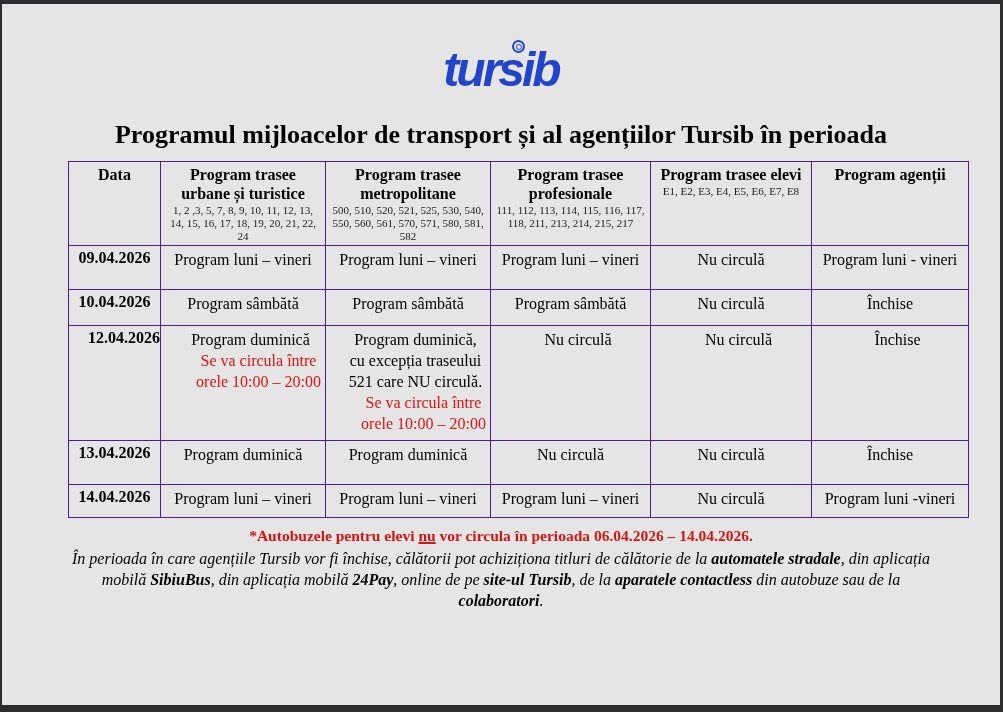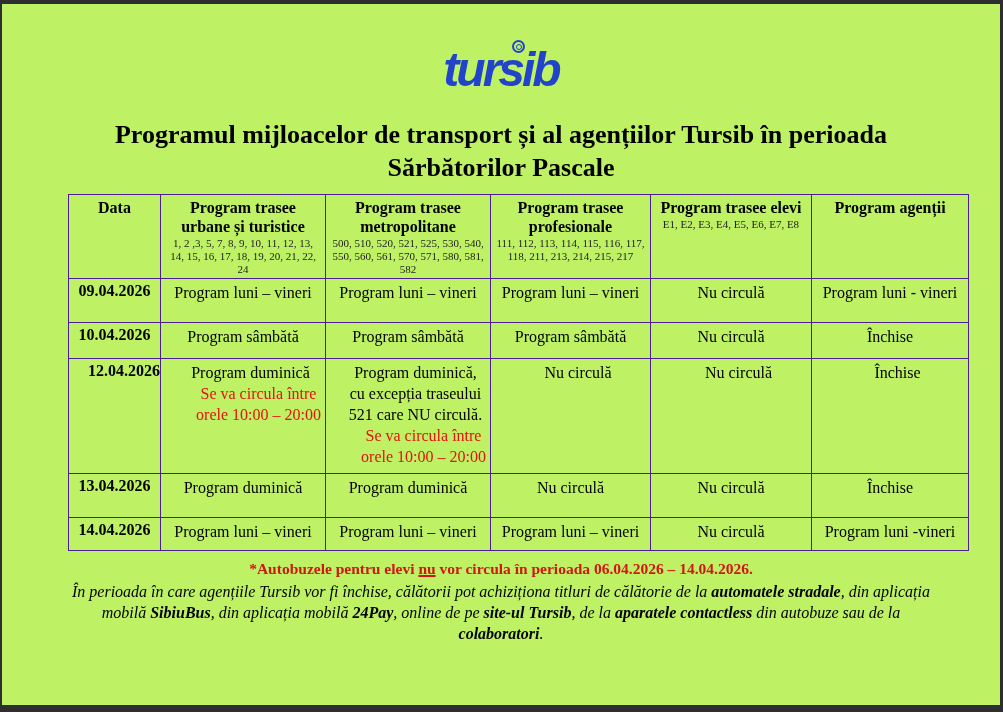--- a/index.html
+++ b/index.html
@@ -3,21 +3,21 @@
 <meta charset="utf-8">
 <style>
   html,body{margin:0;padding:0;}
   body{
     width:1003px;height:712px;overflow:hidden;
     background:#2e2e30;
     font-family:"Liberation Serif", serif;
   }
   .page{
     position:absolute;top:4px;left:2px;right:3px;bottom:7px;
-    background:#bef264;
+    background:#e5e5e5;
     overflow:hidden;
   }
   
   .logo{margin-top:40px;text-align:center;height:56px;}
   .logo-wrap{position:relative;display:inline-block;}
   .logo-text{
     font-family:"Liberation Sans", sans-serif;
     font-weight:bold;font-style:italic;
     font-size:48px;line-height:52px;
     letter-spacing:-3px;
@@ -105,21 +105,20 @@
 
   <div class="logo">
     <div class="logo-wrap">
       <span class="logo-text">tursib</span>
       <span class="logo-spiral"></span>
     </div>
   </div>
 
   <div class="title">
     <span>Programul mijloacelor de transport și al agențiilor Tursib în perioada</span>
-    <span>Sărbătorilor Pascale</span>
   </div>
 
   <table class="sched">
     <colgroup>
       <col style="width:92px">
         <col style="width:165px">
         <col style="width:165px">
       <col style="width:160px">
         <col style="width:161px">
         <col style="width:157px">

